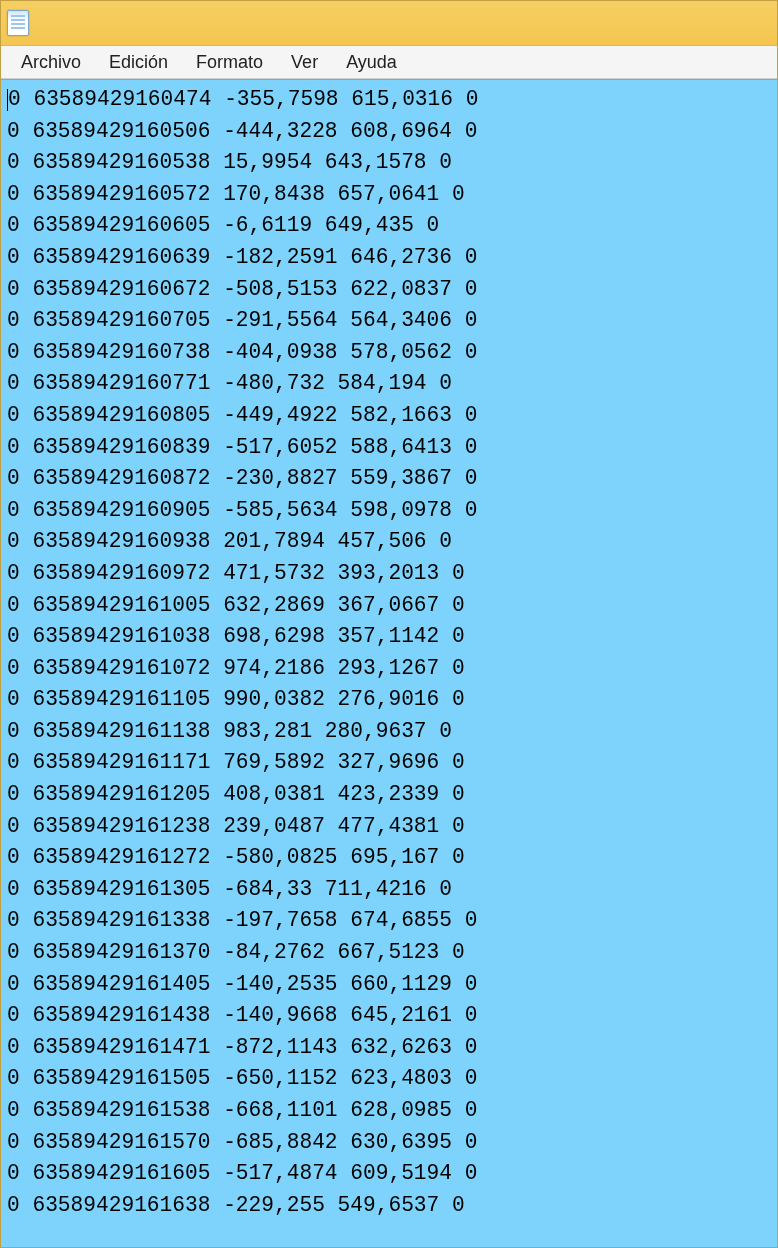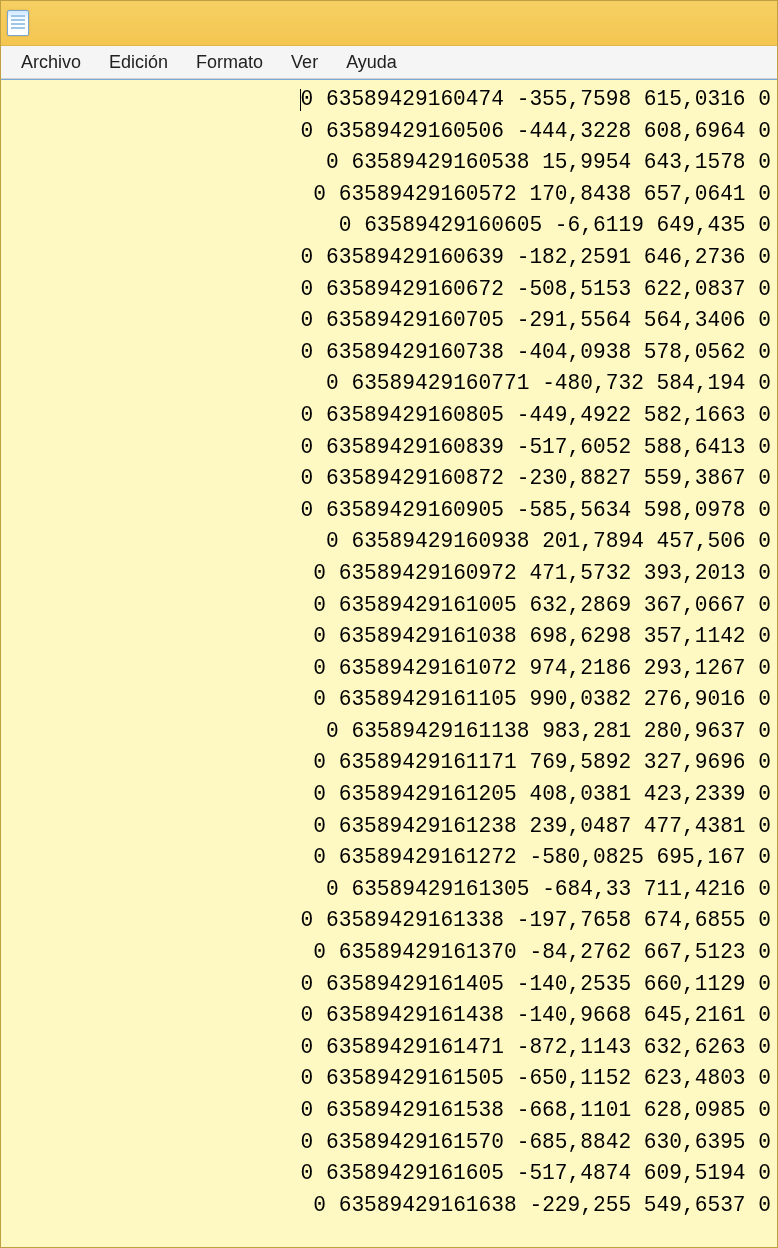--- a/index.html
+++ b/index.html
@@ -11,21 +11,20 @@
     font-family: "Segoe UI", Tahoma, sans-serif;
     background: #ffffff;
   }
   .window {
     width: 100%;
     height: 100%;
     display: flex;
     flex-direction: column;
     border: 1px solid #c0a040;
     box-sizing: border-box;
-    text-align: right;
   }
   .titlebar {
     height: 44px;
     background: linear-gradient(to bottom, #f6cf63, #f4c650);
     border-bottom: 1px solid #e0b84a;
     display: flex;
     align-items: center;
     padding-left: 6px;
   }
   .app-icon {
@@ -54,21 +53,21 @@
     padding: 0 6px;
     font-size: 18px;
     color: #222;
   }
   .menu-item {
     padding: 4px 14px;
     cursor: default;
   }
   .content {
     flex: 1;
-    background: #fef9c3;
+    background: #7dd3fc;
     overflow: hidden;
     position: relative;
     border-top: 1px solid #7aaad4;
     padding: 4px 6px 0 6px;
   }
   .text-area {
     font-family: Consolas, "Courier New", monospace;
     font-size: 21.2px;
     line-height: 31.6px;
     color: #000;

